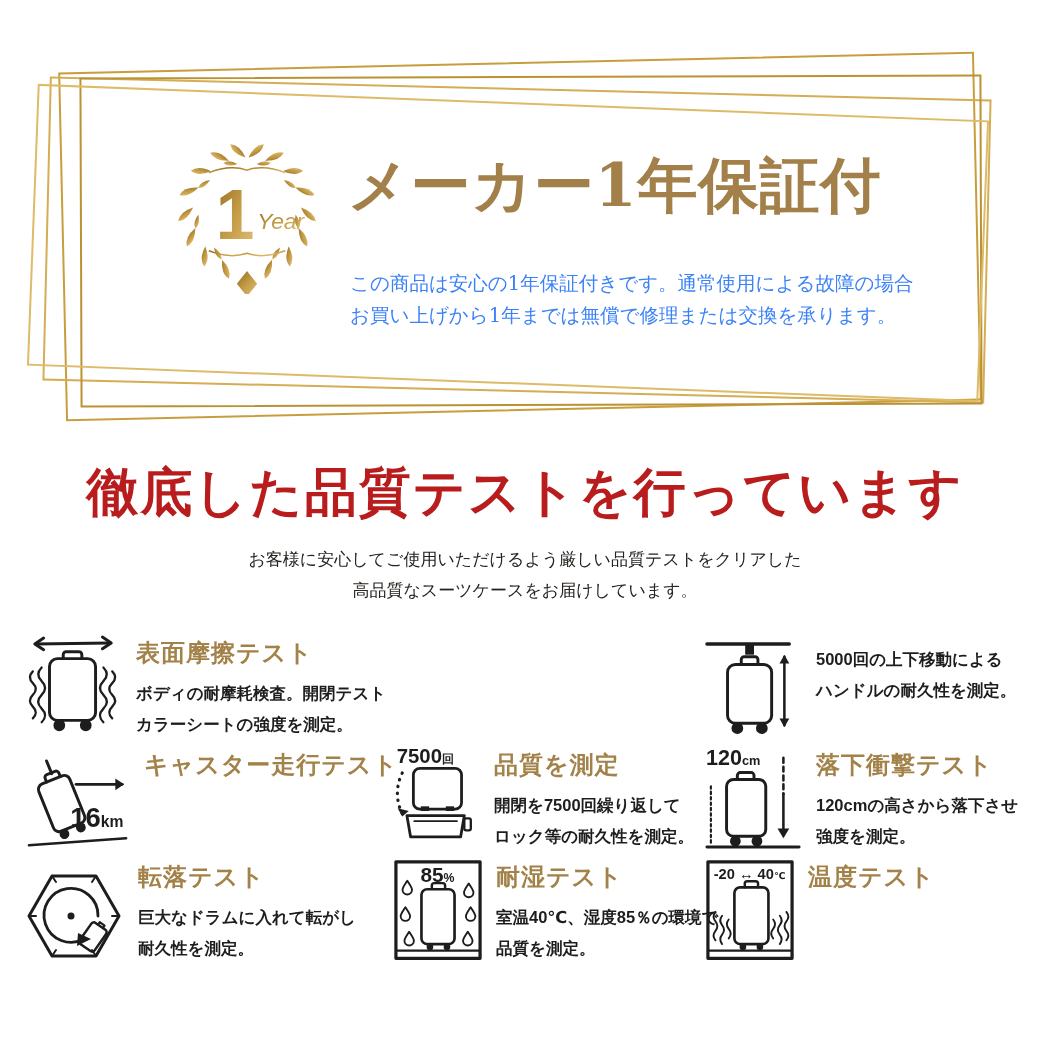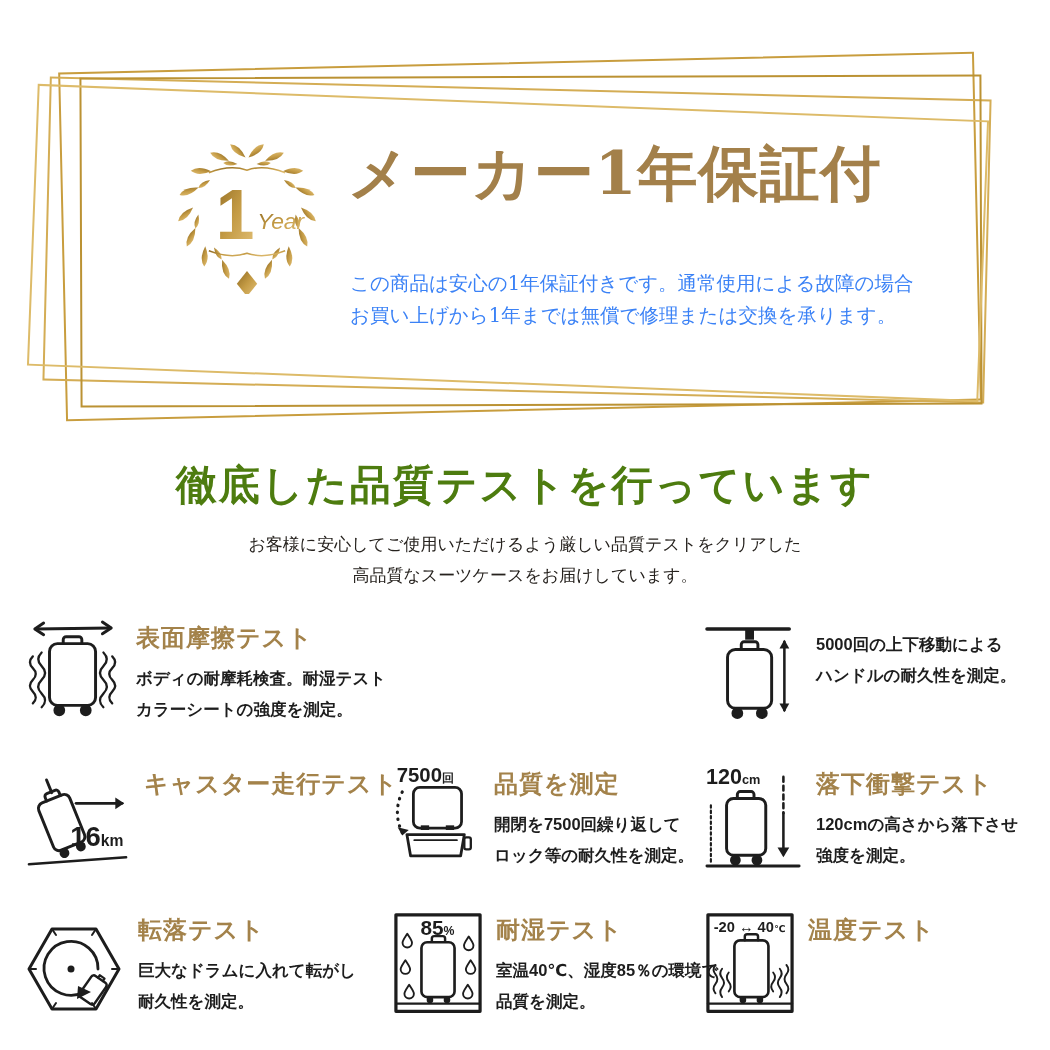--- a/index.html
+++ b/index.html
@@ -10,43 +10,43 @@
   }
   
   .warranty-box{position:relative;width:1050px;height:448px}
   .fr{position:absolute;border:2px solid;pointer-events:none}
   .fr1{left:62px;top:62px;width:912px;height:345px;transform:rotate(-1.3deg);border-color:#c89d3e}
   .fr2{left:46px;top:88px;width:938px;height:300px;transform:rotate(1.4deg);border-color:#d4ad55}
   .fr3{left:80px;top:76px;width:898px;height:326px;transform:rotate(-0.2deg);border-color:#bb9233}
   .fr4{left:32px;top:102px;width:948px;height:278px;transform:rotate(2.2deg);border-color:#ddbb69}
   .wreath{position:absolute;left:158px;top:126px;width:178px;height:168px}
   .wtitle{
-    position:absolute;left:348px;top:134px;margin:0;
+    position:absolute;left:348px;top:146px;margin:0;
     font-family:"DejaVu Serif","Liberation Serif",serif;
     font-size:60px;font-weight:600;color:#a3804a;letter-spacing:1px;white-space:nowrap;
   }
   .wdesc{
     position:absolute;left:350px;top:268px;margin:0;
     font-family:"DejaVu Serif","Liberation Serif",serif;
     font-size:19.5px;line-height:1.62;color:#3b82f6;white-space:nowrap;
   }
   
   .quality{text-align:center;margin-top:10px}
   .qh{
     margin:0;font-family:"DejaVu Serif","Liberation Serif",serif;
-    font-size:41px;font-weight:bold;color:#4d7c0f;letter-spacing:2px;
+    font-size:52px;font-weight:bold;color:#b91c1c;letter-spacing:2px;
   }
   .qs{
     margin:16px 0 0 0;font-family:"DejaVu Serif","Liberation Serif",serif;
     font-size:17px;line-height:1.85;color:#26221e;
   }
   
   .grid{
     display:grid;grid-template-columns:368px 312px 345px;
-    margin:28px 0 0 25px;row-gap:34px;
+    margin:28px 0 0 25px;
   }
   .cell{display:flex;gap:13px;align-items:flex-start}
   .iconbox{flex:0 0 auto}
   .ttl{
     font-size:24px;font-weight:bold;color:#a3824a;
     letter-spacing:1px;margin-top:2px;white-space:nowrap;
   }
   .dsc{
     margin-top:9px;font-size:16.5px;font-weight:bold;color:#1d1d1d;
     line-height:1.9;white-space:nowrap;
@@ -145,21 +145,21 @@
           <path d="M17,33 q-7,7 0,14 q7,7 0,14 q-7,7 0,14 q7,7 0,14" stroke-width="2.3"></path>
           <path d="M8,37 q-6,6 0,12 q6,6 0,12 q-6,6 0,12 q6,6 0,12" stroke-width="2.3"></path>
           <path d="M80,33 q7,7 0,14 q-7,7 0,14 q7,7 0,14 q-7,7 0,14" stroke-width="2.3"></path>
           <path d="M89,37 q6,6 0,12 q-6,6 0,12 q6,6 0,12 q-6,6 0,12" stroke-width="2.3"></path>
         </g>
       </svg>
     </div>
     <div>
       <div class="ttl">表面摩擦テスト</div>
       <div class="dsc">
-        <span>ボディの耐摩耗検査。耐湿テスト</span><br>
+        <span>ボディの耐摩耗検査。開閉テスト</span><br>
         <span>カラーシートの強度を測定。</span>
       </div>
     </div>
   </div>
 
   <div></div>
 
   <div class="cell">
     <div class="iconbox">
       <svg viewBox="0 0 100 110" width="98" height="108">

